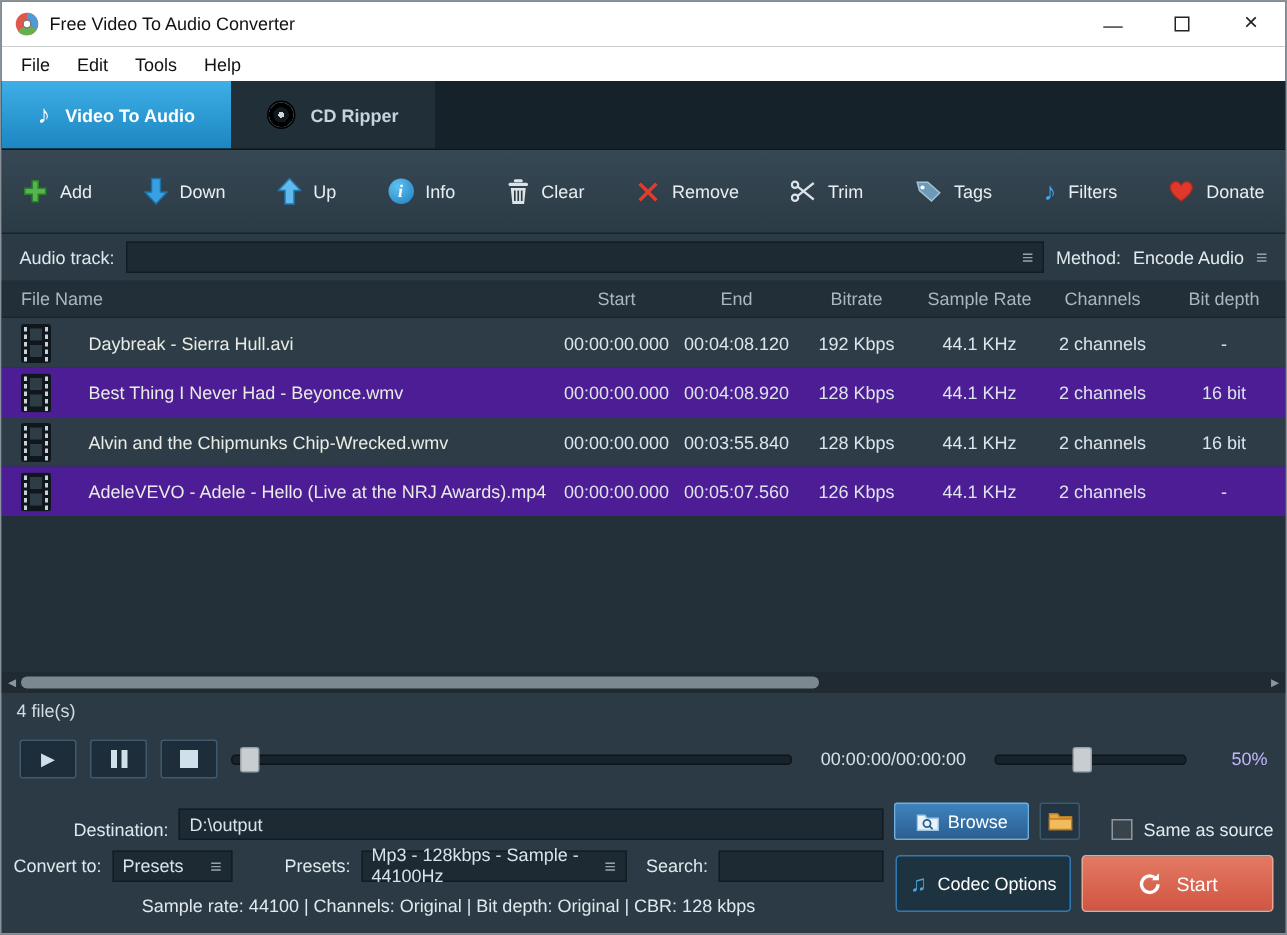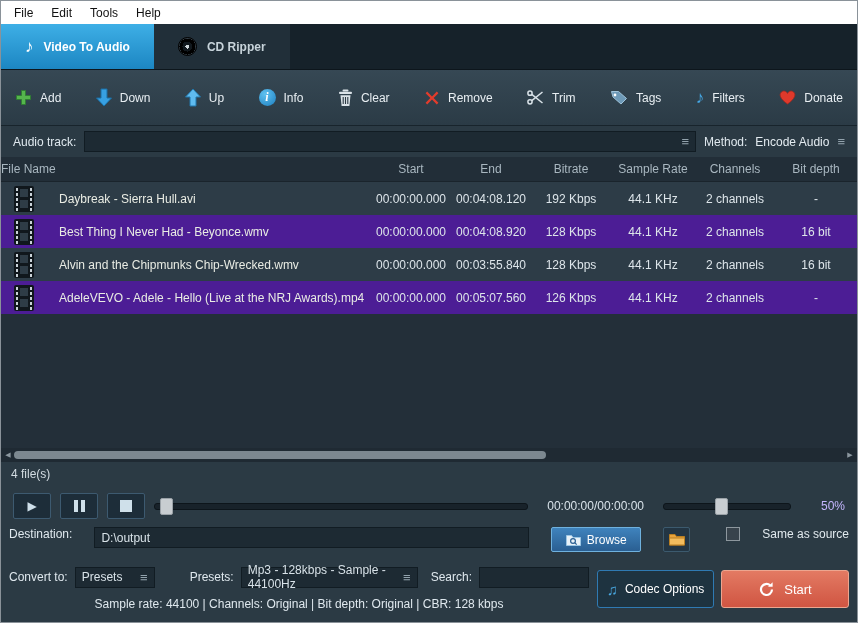--- a/index.html
+++ b/index.html
@@ -54,21 +54,21 @@
   input.bare { background: transparent; border: none; outline: none; color: #d8e2e8;
                font-size: 12px; flex: 1; min-width: 0; font-family: inherit; }
   .hamb { color: #93a3ad; font-size: 13px; }
   .method { display: flex; align-items: center; gap: 8px; cursor: pointer; }
   .method-value { font-size: 12px; color: #e4ecf1; }
 
   
   .filetable { flex: 1; display: flex; flex-direction: column; background: #232f39; overflow: hidden; }
   .thead { height: 25px; flex: 0 0 auto; display: flex; align-items: center; background: #222e38;
            border-bottom: 1px solid #1a242c; color: #a9b7c0; font-size: 12px; }
-  .hname { flex: 1; }
+  .hname { flex: 1; padding-left: 13px; }
   .col { width: 80px; text-align: center; flex: 0 0 auto; }
   .col-sample { width: 84px; } .col-bit { width: 82px; }
   .trow { height: 33px; flex: 0 0 auto; display: flex; align-items: center; font-size: 12px;
           color: #dde5ea; cursor: default; }
   .row-a { background: #2d3c47; } .row-b { background: #4c1d95; }
   .cell-name { flex: 1; display: flex; align-items: center; gap: 25px; padding-left: 13px;
                min-width: 0; color: #e9ece4; overflow: hidden; white-space: nowrap; }
   .tfill { flex: 1; background: #232f39; }
 
   
@@ -95,21 +95,21 @@
   .slider .track { position: absolute; left: 0; right: 0; top: 6px; height: 7px; background: #18222a;
                    border: 1px solid #0d151b; border-radius: 3px; }
   .slider .thumb { position: absolute; top: 1px; width: 13px; height: 17px; background: #c8cdd1;
                    border: 1px solid #9aa1a7; border-radius: 2px; cursor: pointer; }
   .seek { flex: 1; } .seek .thumb { left: 6px; }
   .vol { width: 128px; } .vol .thumb { left: 52px; }
   .ptime { font-size: 12px; color: #d8e2e9; margin: 0 10px; white-space: nowrap; }
   .ppct { font-size: 12px; color: #c4b5fd; width: 30px; text-align: right; margin-left: 15px; }
 
   
-  .destrow { height: 33px; flex: 0 0 auto; display: flex; align-items: flex-start; padding: 0 8px; gap: 22px; }
+  .destrow { height: 33px; flex: 0 0 auto; display: flex; align-items: flex-end; padding: 0 8px; gap: 7px; margin-left: 40px; }
   .browse-btn { width: 90px; height: 25px; background: linear-gradient(#3f83bd, #2a5f92);
                 border: 1px solid #6fb1de; border-radius: 2px; color: #fff; font-size: 12px;
                 display: flex; align-items: center; justify-content: center; gap: 6px; cursor: pointer; }
   .folder-btn { width: 27px; height: 25px; background: #233543; border: 1px solid #3c5a6e;
                 border-radius: 2px; display: flex; align-items: center; justify-content: center;
                 cursor: pointer; }
   .checkbox { width: 14px; height: 14px; background: #38434c; border: 1px solid #8d979e;
               margin-left: 14px; flex: 0 0 auto; cursor: pointer; }
   .check-label { font-size: 12px; color: #e2eaef; }
 
@@ -130,20 +130,42 @@
   .codec-note { color: #49a9e2; font-size: 15px; }
   .start-btn { width: 128px; height: 38px; background: linear-gradient(#e37a63, #d05542);
                border: 1px solid #eda58f; border-radius: 3px; color: #fff; font-size: 13px;
                display: flex; align-items: center; justify-content: center; gap: 9px; cursor: pointer; }
 </style>
 </head>
 <body>
 
 <div class="window">
 
+  <div class="titlebar">
+    <span class="ticon">
+      <svg width="16" height="16" viewBox="0 0 16 16">
+        <circle cx="8" cy="8" r="7.5" fill="#e2574c"></circle>
+        <path d="M8 8 L8 .5 A7.5 7.5 0 0 1 14.5 11.5 Z" fill="#4f9bd9"></path>
+        <path d="M8 8 L14.5 11.5 A7.5 7.5 0 0 1 2 12.8 Z" fill="#63b14e"></path>
+        <circle cx="8" cy="8" r="2.6" fill="#fff" stroke="#777"></circle>
+      </svg>
+    </span>
+    <span class="title">Free Video To Audio Converter</span>
+    <div class="win-controls">
+      <div class="win-btn">
+        <span>—</span>
+      </div>
+      <div class="win-btn">
+        <span class="glyph-max"></span>
+      </div>
+      <div class="win-btn">
+        <span class="glyph-close">×</span>
+      </div>
+    </div>
+  </div>
 
   <div class="menubar">
     <span class="menu-item">File</span>
     <span class="menu-item">Edit</span>
     <span class="menu-item">Tools</span>
     <span class="menu-item">Help</span>
   </div>
 
   <div class="tabbar">
     <div class="tab active">

